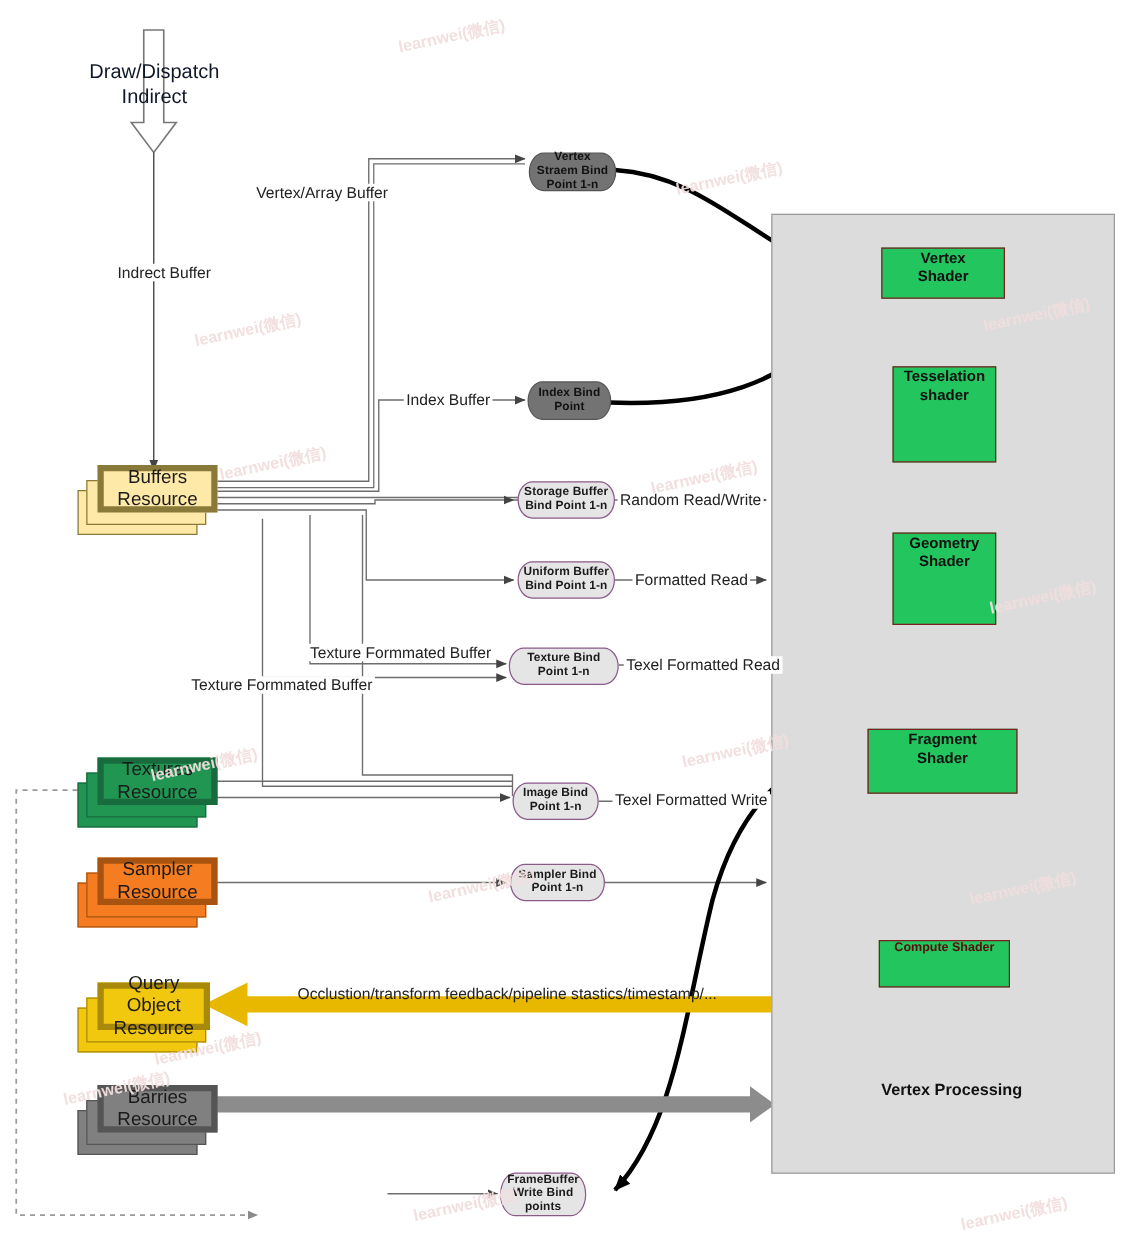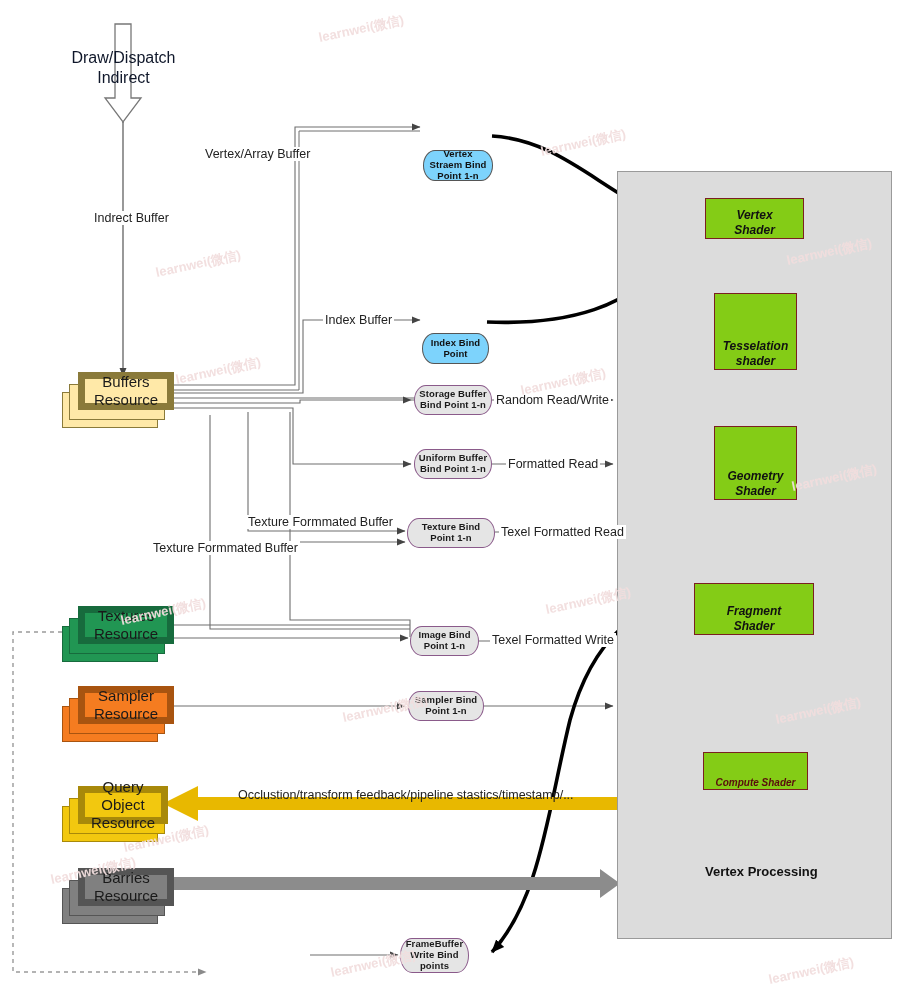--- a/index.html
+++ b/index.html
@@ -4,36 +4,36 @@
 <style>
   html,body{margin:0;padding:0;background:#fff;}
   body{width:905px;height:1001px;position:relative;overflow:hidden;
        font-family:"Liberation Sans",sans-serif;color:#1a1a1a;}
   #stage{position:absolute;left:0;top:0;width:905px;height:1001px;}
   svg.layer{position:absolute;left:0;top:0;width:905px;height:1001px;}
 
   
   .stack{position:absolute;}
   .stack .sh{position:absolute;box-sizing:border-box;border:1px solid #595959;}
-  .stack .top{position:absolute;box-sizing:border-box;border:7px solid #737373;
+  .stack .top{position:absolute;box-sizing:border-box;border:5px solid #737373;
               display:flex;align-items:center;justify-content:center;text-align:center;
               font-size:15px;line-height:1.2;}
 
   
   .pill{position:absolute;box-sizing:border-box;border:1px solid #6b4a6b;
         border-radius:12px / 50%;display:flex;align-items:center;justify-content:center;
         text-align:center;font-size:9.5px;font-weight:bold;line-height:1.15;
         letter-spacing:.1px;padding:0 3px;}
   .pill.pink{background:#e5e5e5;border-color:#8a5a8a;color:#1a1a1a;}
-  .pill.gray{background:#7dd3fc;border-color:#555;color:#111;margin-top:28px;}
+  .pill.gray{background:#737373;border-color:#555;color:#111;}
 
   
-  .shader{position:absolute;box-sizing:border-box;background:#84cc16;border:1px solid #7a2020;
-          display:flex;align-items:flex-end;justify-content:center;text-align:center;
-          font-size:12px;font-weight:bold;color:#111;line-height:1.25;font-style:italic;}
+  .shader{position:absolute;box-sizing:border-box;background:#22c55e;border:1px solid #7a2020;
+          display:flex;align-items:flex-start;justify-content:center;text-align:center;
+          font-size:12px;font-weight:bold;color:#111;line-height:1.25;}
   .shader.compute{font-size:10px;color:#5a0d0d;}
 
   .panel{position:absolute;background:#dcdcdc;border:1px solid #9a9a9a;}
   .panel-label{position:absolute;font-size:13px;font-weight:bold;color:#111;}
 
   .edge-label{position:absolute;font-size:12.5px;color:#222;background:#fff;
               padding:0 2px;white-space:nowrap;}
   .edge-label.nobg{background:transparent;}
 
   .big-label{position:absolute;font-size:16px;color:#0f172a;text-align:center;

